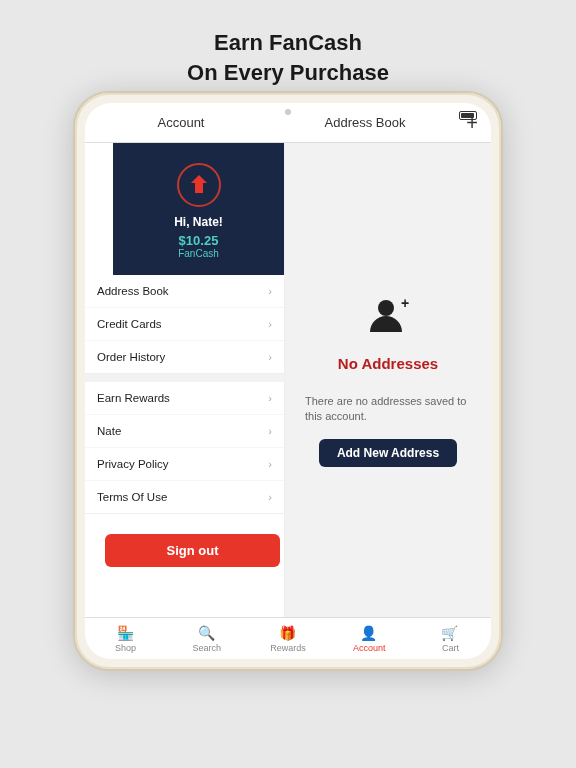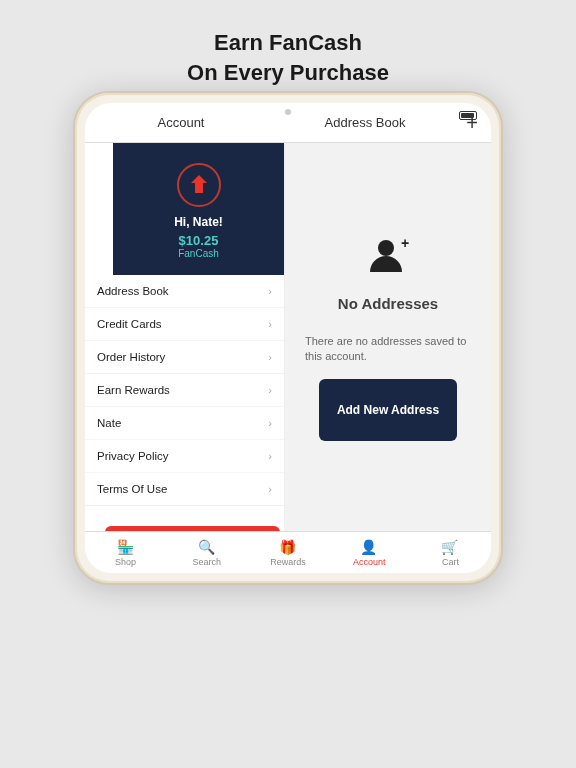--- a/index.html
+++ b/index.html
@@ -19,21 +19,21 @@
       padding: 28px 20px 4px;
       font-size: 22px;
       font-weight: 700;
       color: #1a1a1a;
       line-height: 1.35;
     }
 
     .device-wrapper {
       position: relative;
       width: 430px;
-      height: 494px;
+      height: 580px;
       background: #f5f0e8;
       border-radius: 36px;
       border: 2px solid #d4c9b0;
       box-shadow: 0 4px 30px rgba(0,0,0,0.18), inset 0 0 0 2px #e8dfc8;
       overflow: hidden;
       display: flex;
       flex-direction: column;
     }
 
     .device-inner {
@@ -236,38 +236,38 @@
     .no-addresses-icon {
       font-size: 36px;
       color: #333;
       margin-bottom: 8px;
       position: relative;
     }
 
     .no-addresses-title {
       font-size: 15px;
       font-weight: 700;
-      color: #404040;
+      color: #b91c1c;
       margin-bottom: 22px;
     }
 
     .no-addresses-subtitle {
       font-size: 11px;
       color: #666;
       text-align: left;
       margin-bottom: 14px;
       line-height: 1.4;
     }
 
     .add-address-btn {
       background: #1a2744;
       color: #fff;
       border: none;
       border-radius: 6px;
-      padding: 24px 18px;
+      padding: 7px 18px;
       font-size: 12px;
       font-weight: 600;
       cursor: pointer;
     }
 
     
     .bottom-tabs {
       display: flex;
       background: #fff;
       border-top: 1px solid #ddd;

